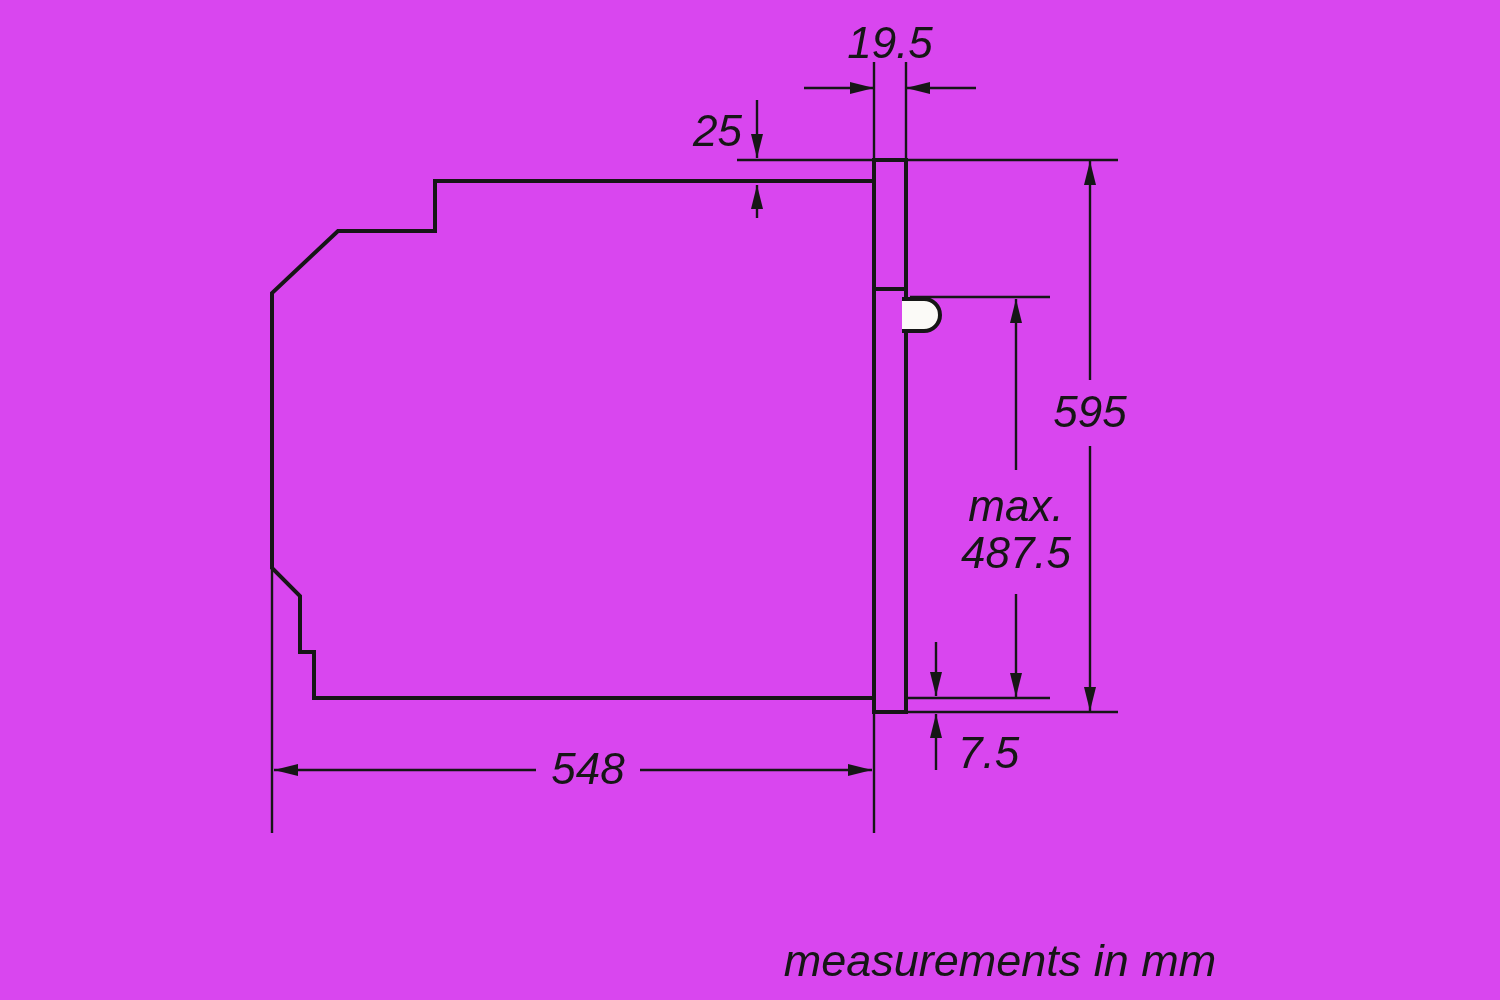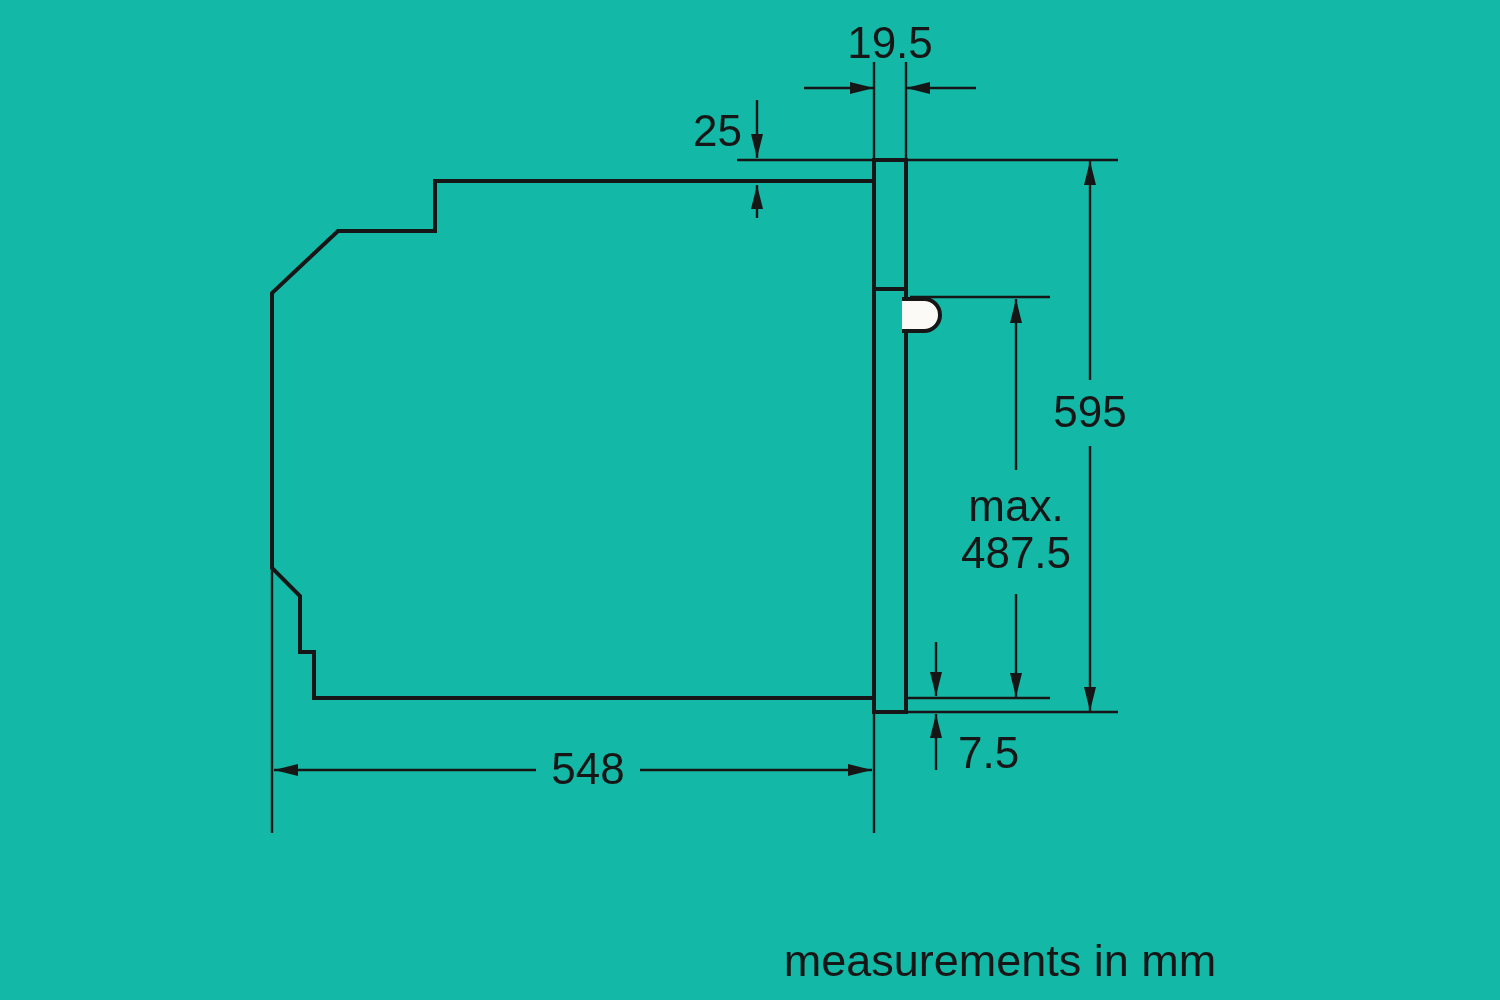--- a/index.html
+++ b/index.html
@@ -4,22 +4,23 @@
 <style>
   html, body {
     margin: 0;
     padding: 0;
     background: #fbfaf7;
   }
   .stage {
     position: relative;
     width: 1500px;
     height: 1000px;
-    background: #14b8a6;
+    background: #d946ef;
     overflow: hidden;
+    font-style: italic;
   }
   svg { display: block; }
 
   
   .outline path,
   .outline rect,
   .outline line {
     stroke: #161616;
     stroke-width: 4;
     fill: none;

